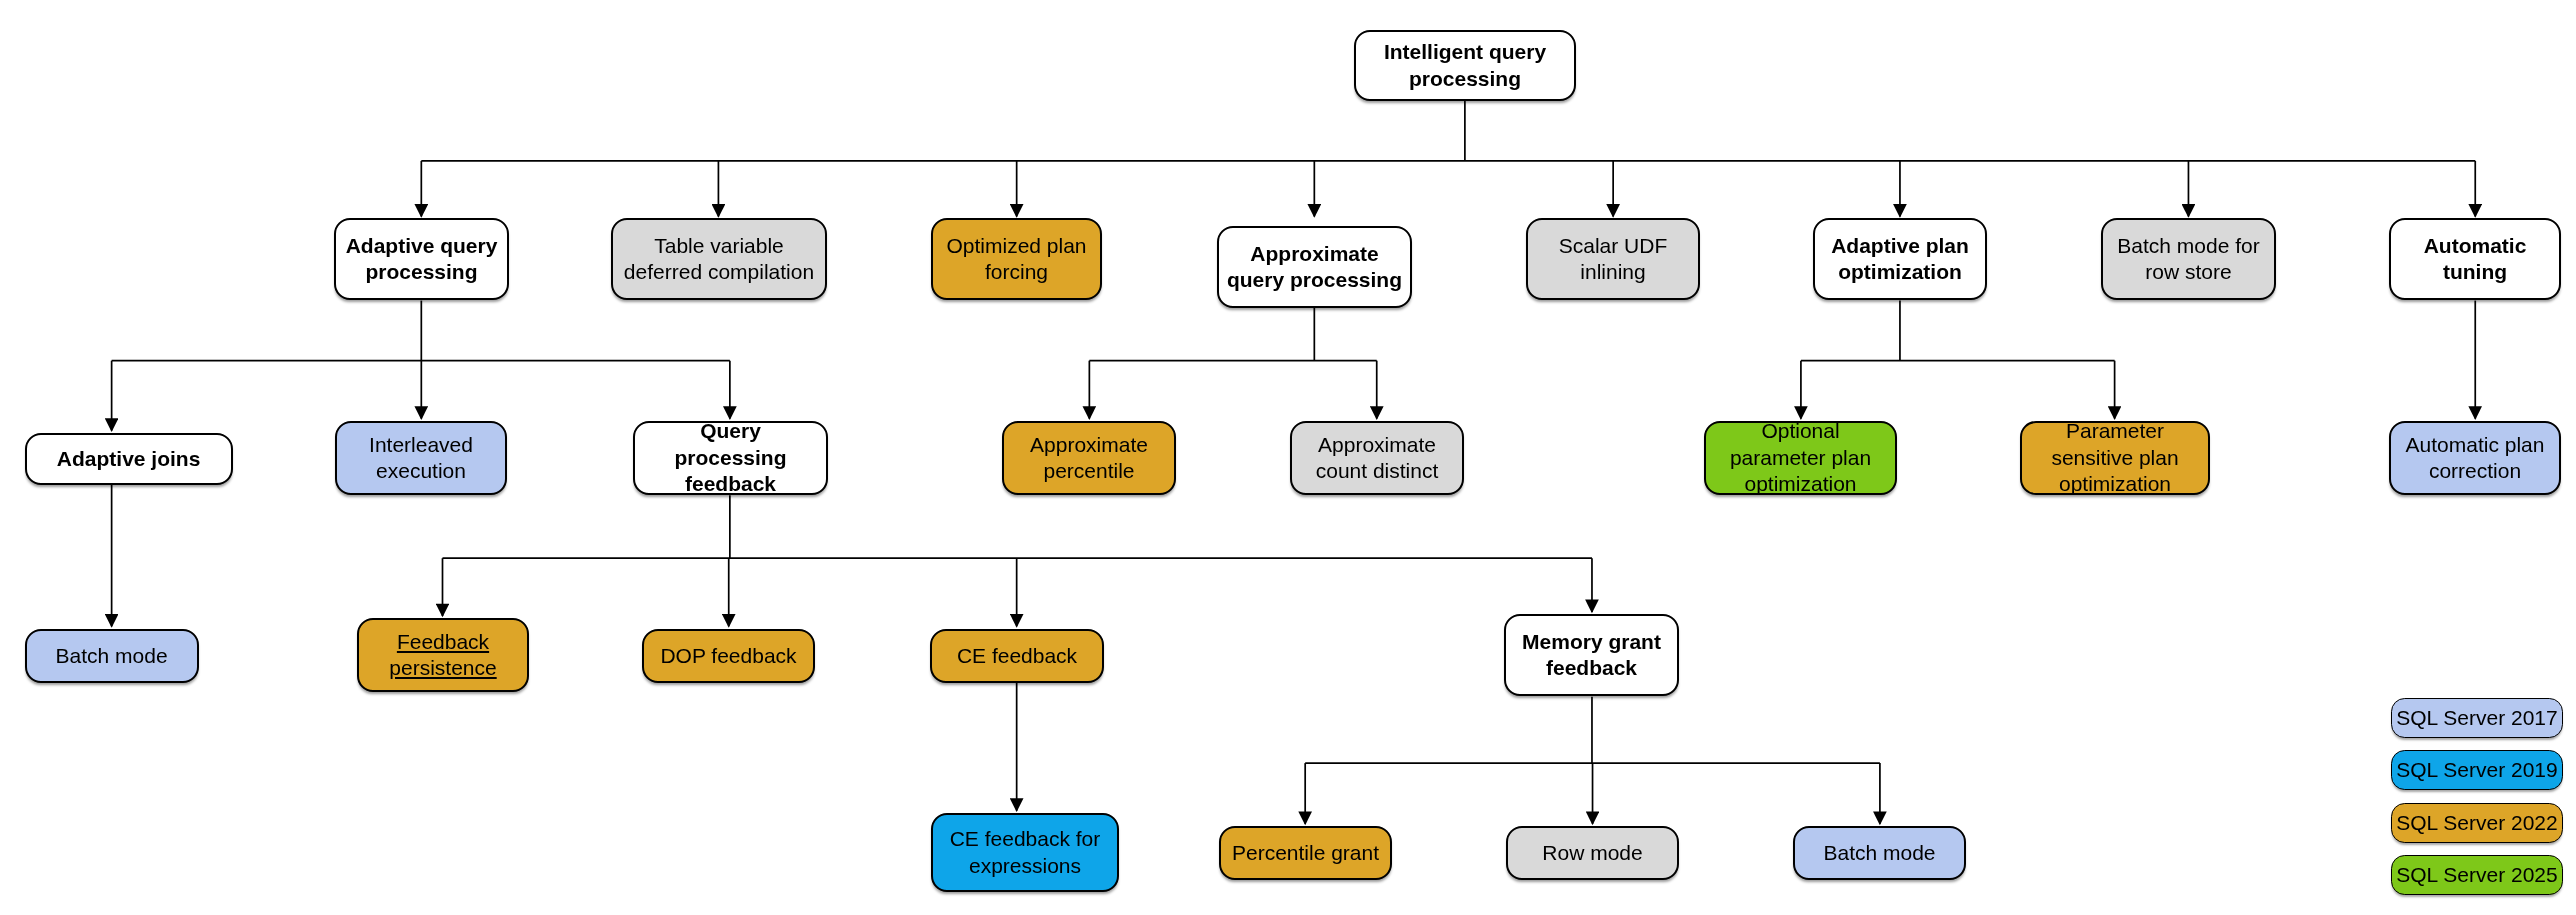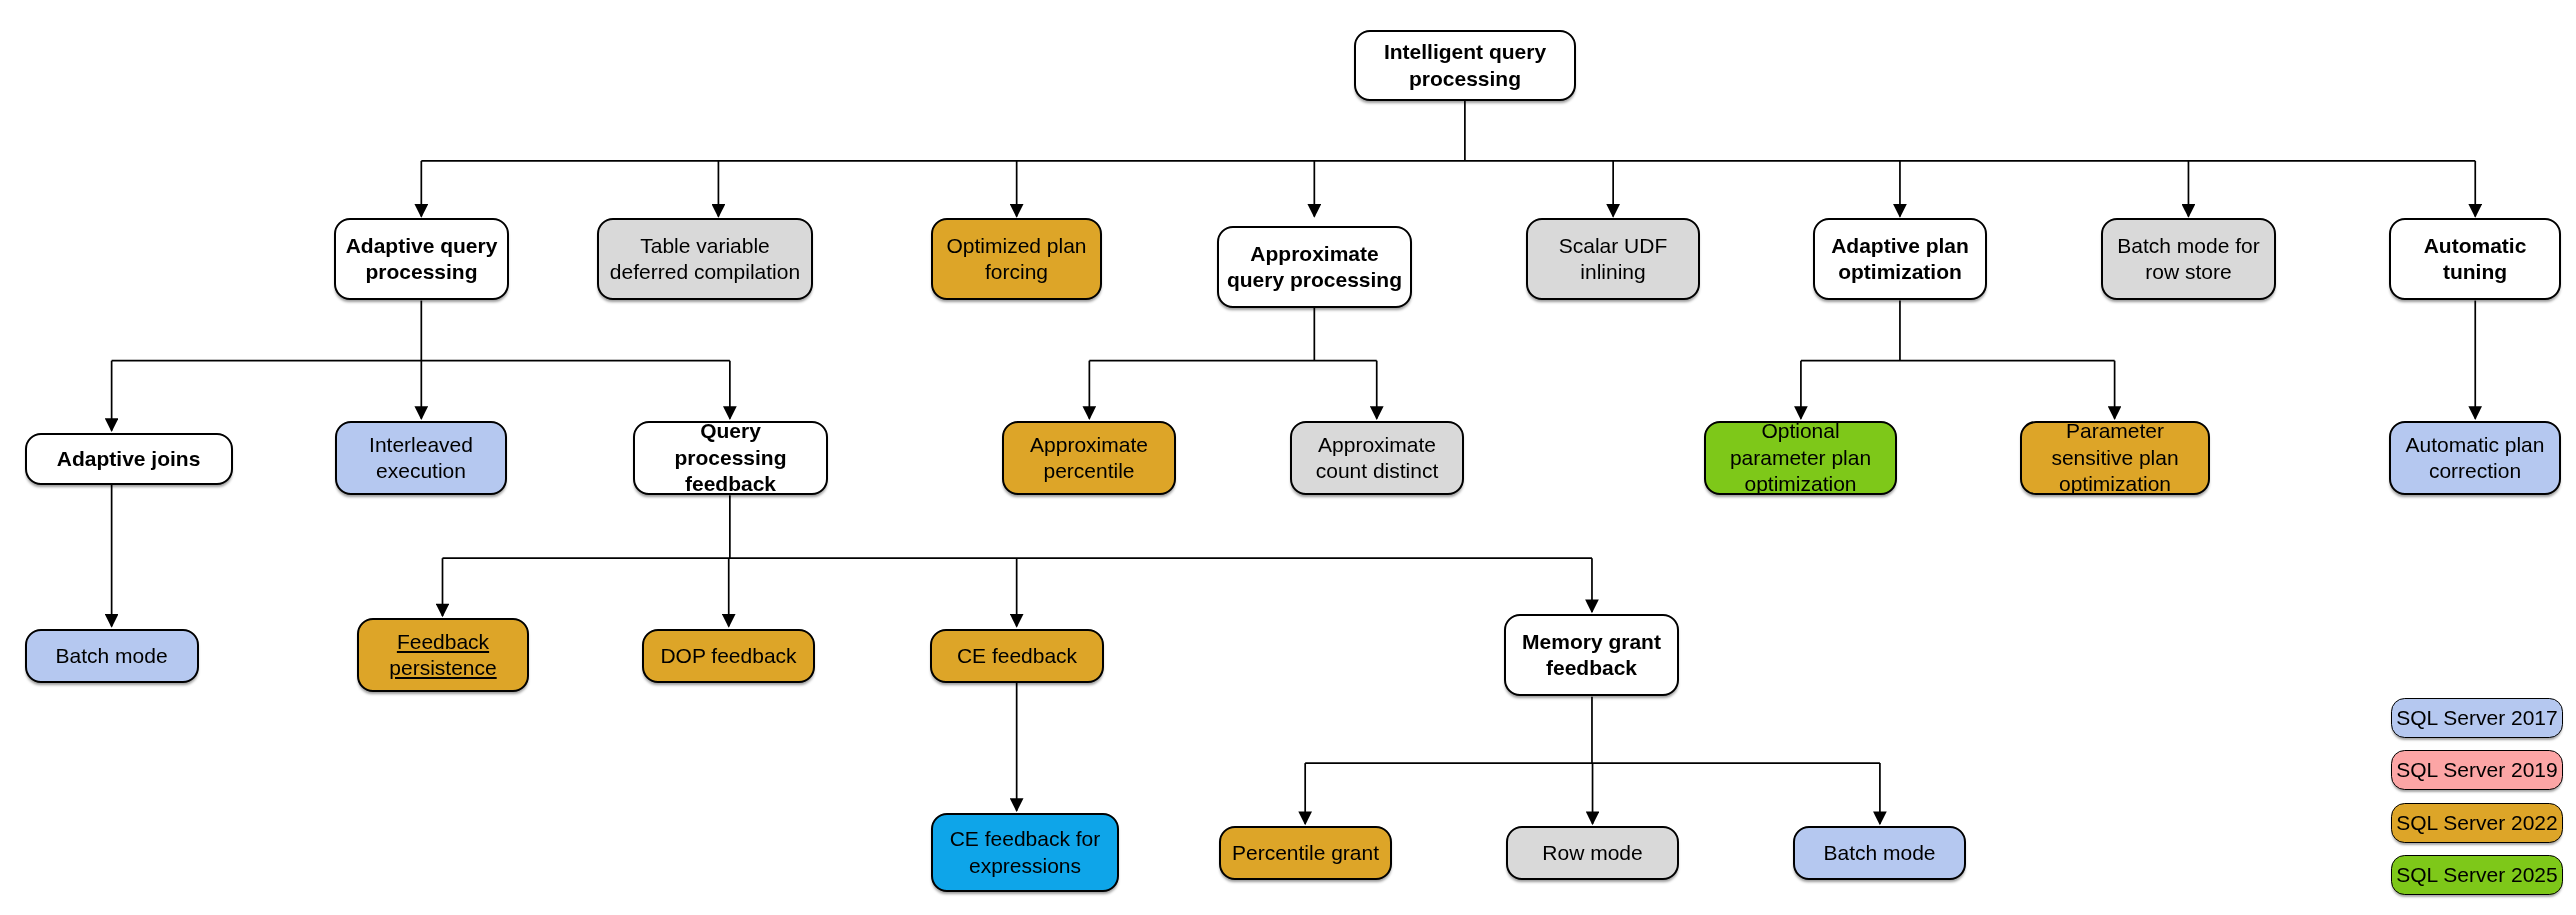--- a/index.html
+++ b/index.html
@@ -87,21 +87,21 @@
       <path d="M2280,1333 H3284"></path>
       <path d="M2280,1333 V1439" marker-end="url(#arrow)"></path>
       <path d="M2782,1333 V1439" marker-end="url(#arrow)"></path>
       <path d="M3284,1333 V1439" marker-end="url(#arrow)"></path>
     </g>
   </svg>
 
   <div class="node parent" style="left: 1354px; top: 30px; width: 222px; height: 71px; background-color: rgb(255, 255, 255);">Intelligent query processing</div>
 
   <div class="node parent" style="left: 334px; top: 218px; width: 175px; height: 82px; background-color: rgb(255, 255, 255);">Adaptive query processing</div>
-  <div class="node" style="left: 597px; top: 218px; width: 216px; height: 82px; background-color: rgb(217, 217, 217);">Table variable deferred compilation</div>
+  <div class="node" style="left: 611px; top: 218px; width: 216px; height: 82px; background-color: rgb(217, 217, 217);">Table variable deferred compilation</div>
   <div class="node" style="left: 931px; top: 218px; width: 171px; height: 82px; background-color: rgb(221, 165, 40);">Optimized plan forcing</div>
   <div class="node parent" style="left: 1217px; top: 218px; width: 195px; height: 82px; background-color: rgb(255, 255, 255); margin-top: 8px;">Approximate query processing</div>
   <div class="node" style="left: 1526px; top: 218px; width: 174px; height: 82px; background-color: rgb(217, 217, 217);">Scalar UDF inlining</div>
   <div class="node parent" style="left: 1813px; top: 218px; width: 174px; height: 82px; background-color: rgb(255, 255, 255);">Adaptive plan optimization</div>
   <div class="node" style="left: 2101px; top: 218px; width: 175px; height: 82px; background-color: rgb(217, 217, 217);">Batch mode for row store</div>
   <div class="node parent" style="left: 2389px; top: 218px; width: 172px; height: 82px; background-color: rgb(255, 255, 255);">Automatic tuning</div>
 
   <div class="node parent" style="left: 24.6px; top: 433px; width: 208px; height: 52px; background-color: rgb(255, 255, 255);">Adaptive joins</div>
   <div class="node" style="left: 335px; top: 421px; width: 172px; height: 74px; background-color: rgb(181, 200, 240);">Interleaved execution</div>
   <div class="node parent" style="left: 633px; top: 421px; width: 195px; height: 74px; background-color: rgb(255, 255, 255);">Query processing feedback</div>
@@ -116,18 +116,18 @@
   <div class="node" style="left: 642px; top: 629px; width: 173px; height: 54px; background-color: rgb(221, 165, 40);">DOP feedback</div>
   <div class="node" style="left: 930px; top: 629px; width: 174px; height: 54px; background-color: rgb(221, 165, 40);">CE feedback</div>
   <div class="node parent" style="left: 1504px; top: 614px; width: 175px; height: 82px; background-color: rgb(255, 255, 255);">Memory grant feedback</div>
 
   <div class="node" style="left: 931px; top: 813px; width: 188px; height: 79px; background-color: #0ea5e9;">CE feedback for expressions</div>
   <div class="node" style="left: 1219px; top: 826px; width: 173px; height: 54px; background-color: rgb(221, 165, 40);">Percentile grant</div>
   <div class="node" style="left: 1506px; top: 826px; width: 173px; height: 54px; background-color: rgb(217, 217, 217);">Row mode</div>
   <div class="node" style="left: 1793px; top: 826px; width: 173px; height: 54px; background-color: rgb(181, 200, 240);">Batch mode</div>
 
   <div class="legend-item" style="left: 2391px; top: 698px; width: 172px; height: 40px; background-color: rgb(181, 200, 240);">SQL Server 2017</div>
-  <div class="legend-item" style="left: 2391px; top: 750px; width: 172px; height: 40px; background-color: #fca5a5;">SQL Server 2019</div>
+  <div class="legend-item" style="left: 2391px; top: 750px; width: 172px; height: 40px; background-color: #0ea5e9;">SQL Server 2019</div>
   <div class="legend-item" style="left: 2391px; top: 803px; width: 172px; height: 40px; background-color: rgb(221, 165, 40);">SQL Server 2022</div>
   <div class="legend-item" style="left: 2391px; top: 855px; width: 172px; height: 40px; background-color: rgb(126, 200, 25);">SQL Server 2025</div>
 
 </div>
 
 
 </body></html>

